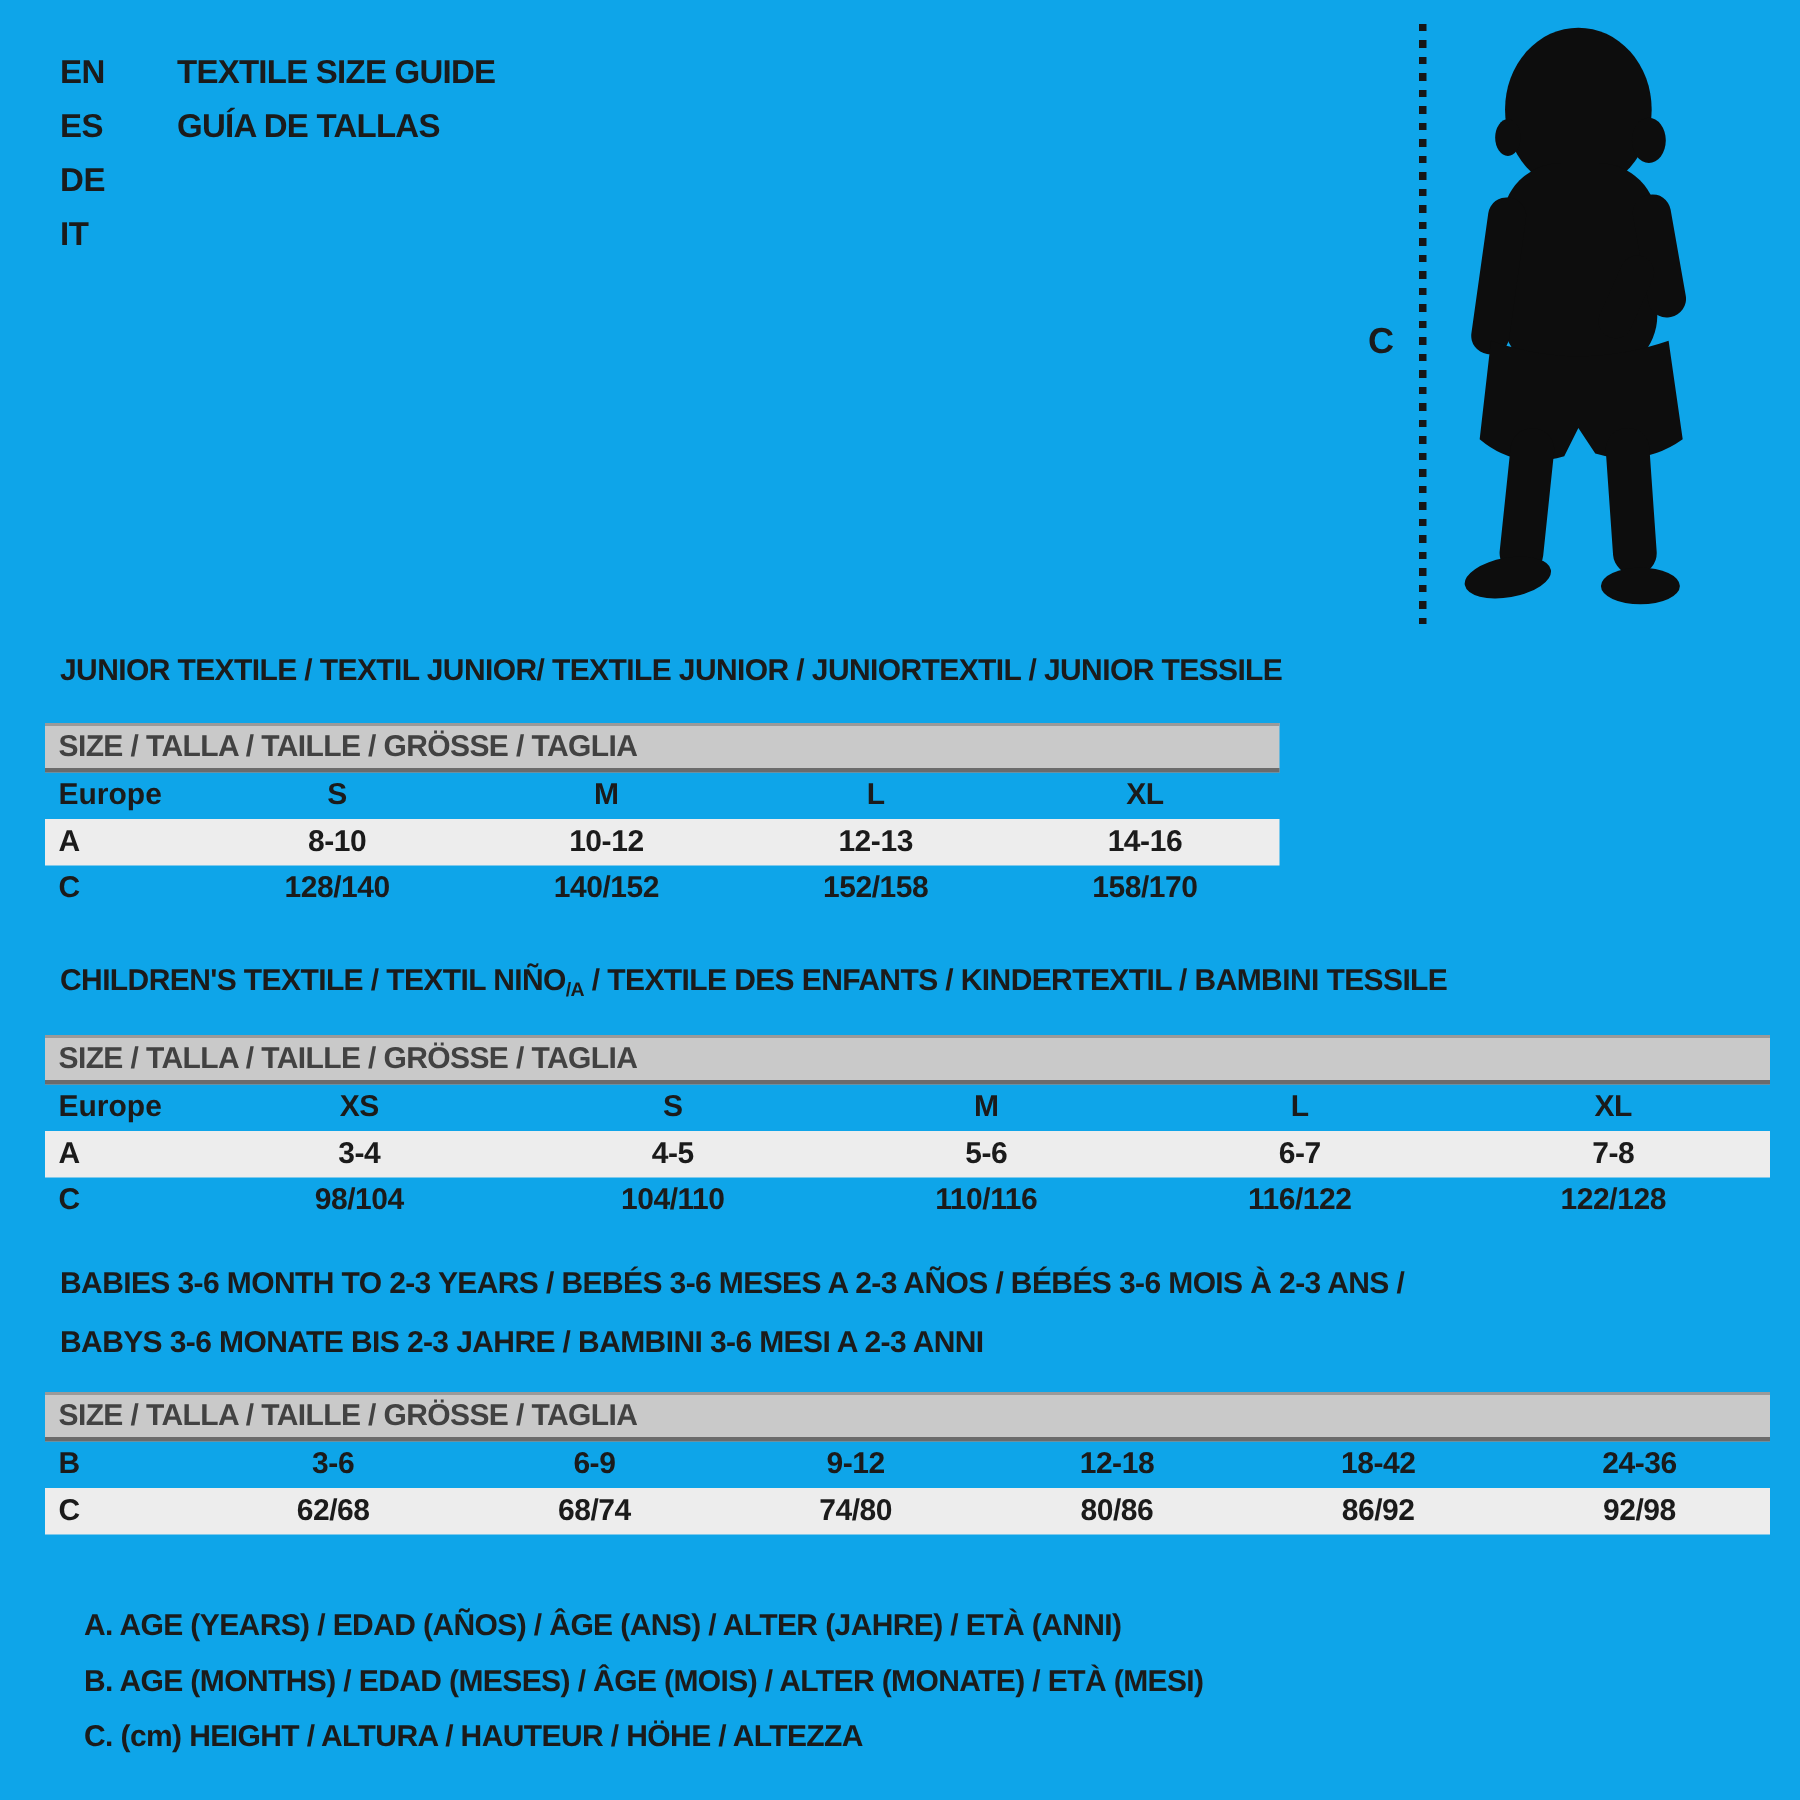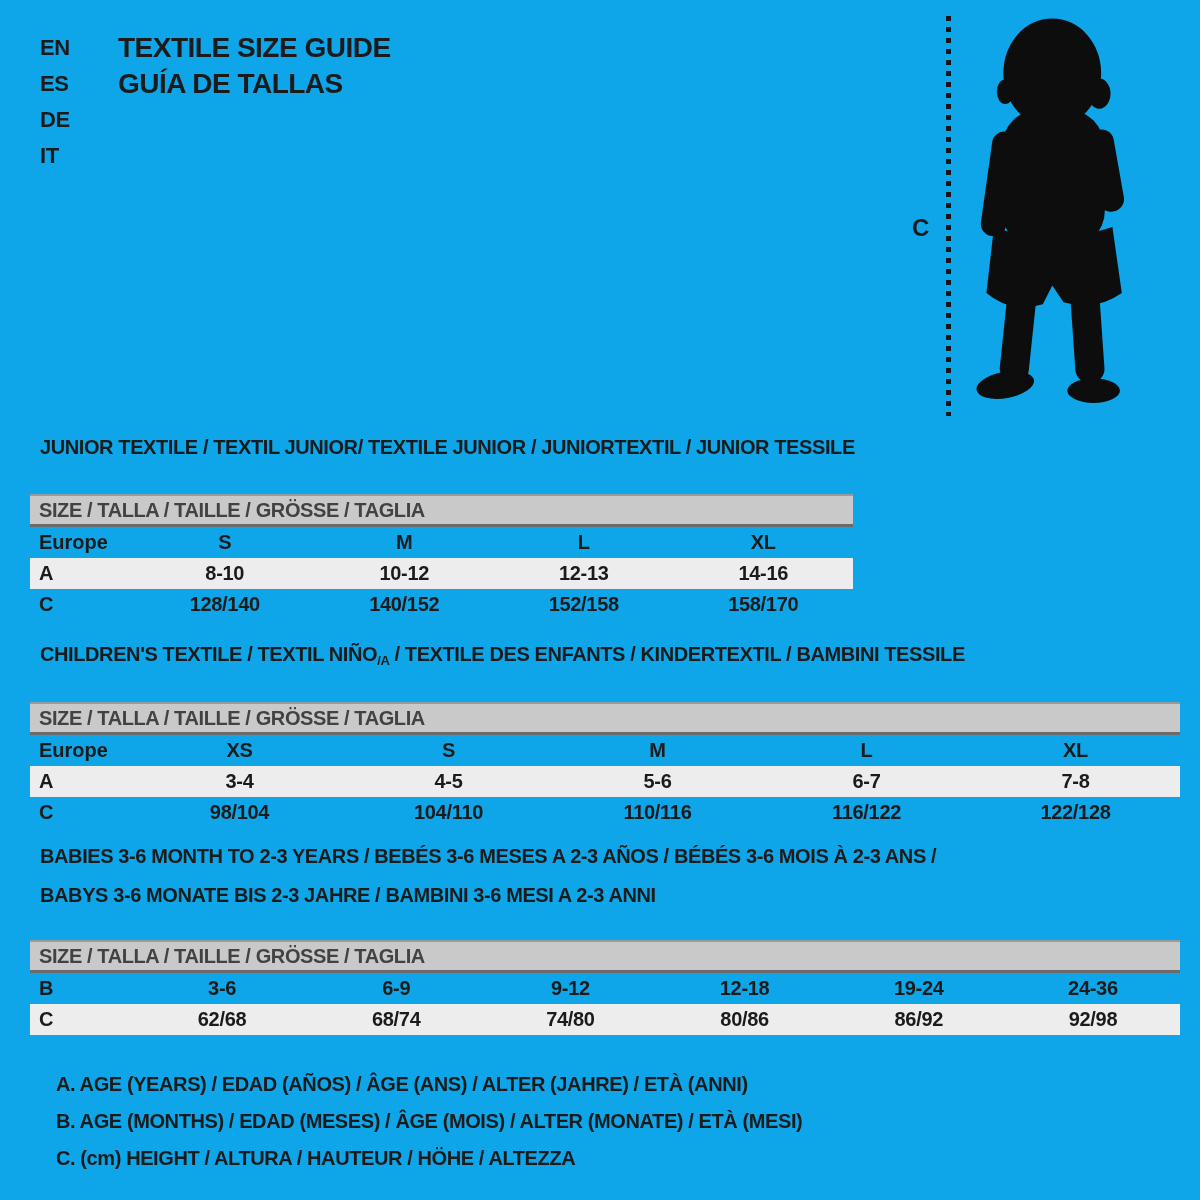--- a/index.html
+++ b/index.html
@@ -7,42 +7,42 @@
   .page {
     position:relative; width:1200px; height:1200px; background:#0ea5e9;
     font-family:"Liberation Sans","DejaVu Sans",sans-serif;
     color:#1b1b1b; overflow:hidden;
   }
 
   
   .lang-block { position:absolute; left:40px; top:30px; }
   .lang-row { display:flex; height:36px; align-items:center; }
   .lang-code { width:78px; font-size:22px; font-weight:700; letter-spacing:-0.3px; }
-  .lang-label { font-size:28px; font-weight:700; letter-spacing:-0.5px;text-align:right; }
+  .lang-label { font-size:22px; font-weight:700; letter-spacing:-0.5px;text-align:right; }
 
   
   .measure-line {
     position:absolute; left:946px; top:16px; width:5px; height:400px;
     background:repeating-linear-gradient(to bottom,#161616 0 5px,transparent 5px 11px);
   }
   .measure-label {
     position:absolute; left:912px; top:214px;
     font-size:24px; font-weight:700;
   }
   .toddler { position:absolute; left:962px; top:4px; }
 
   
   .section-title {
     position:absolute; left:40px;
     font-size:20px; font-weight:700; letter-spacing:-0.4px; white-space:nowrap;
   }
   .sub-a { font-size:13px; font-weight:700; vertical-align:-4px; }
 
   
-  .tbl { position:absolute; left:30px;margin-top:12px; }
+  .tbl { position:absolute; left:30px; }
   .tbl-head {
     height:33px; line-height:28px;
     background:#c9c9c9; border-top:2px solid #9a9a9a; border-bottom:3px solid #6b6b6b;
     padding-left:9px; font-size:20px; font-weight:700; letter-spacing:-0.4px; color:#424242;
   }
   .tbl-row { display:flex; height:31px; align-items:center; }
   .tbl-row.shaded { background:#ededed; }
   .row-label { width:105px; padding-left:9px; font-size:20px; font-weight:700; }
   .cell { flex:1; text-align:center; font-size:20px; font-weight:700; letter-spacing:-0.3px; }
 
@@ -161,21 +161,21 @@
   <div class="section-title title-babies2">BABYS 3-6 MONATE BIS 2-3 JAHRE / BAMBINI 3-6 MESI A 2-3 ANNI</div>
 
   <div class="tbl tbl-babies">
     <div class="tbl-head">SIZE / TALLA / TAILLE / GRÖSSE / TAGLIA</div>
     <div class="tbl-row">
       <span class="row-label">B</span>
       <span class="cell">3-6</span>
       <span class="cell">6-9</span>
       <span class="cell">9-12</span>
       <span class="cell">12-18</span>
-      <span class="cell">19-24</span>
+      <span class="cell">18-42</span>
       <span class="cell">24-36</span>
     </div>
     <div class="tbl-row shaded">
       <span class="row-label">C</span>
       <span class="cell">62/68</span>
       <span class="cell">68/74</span>
       <span class="cell">74/80</span>
       <span class="cell">80/86</span>
       <span class="cell">86/92</span>
       <span class="cell">92/98</span>

